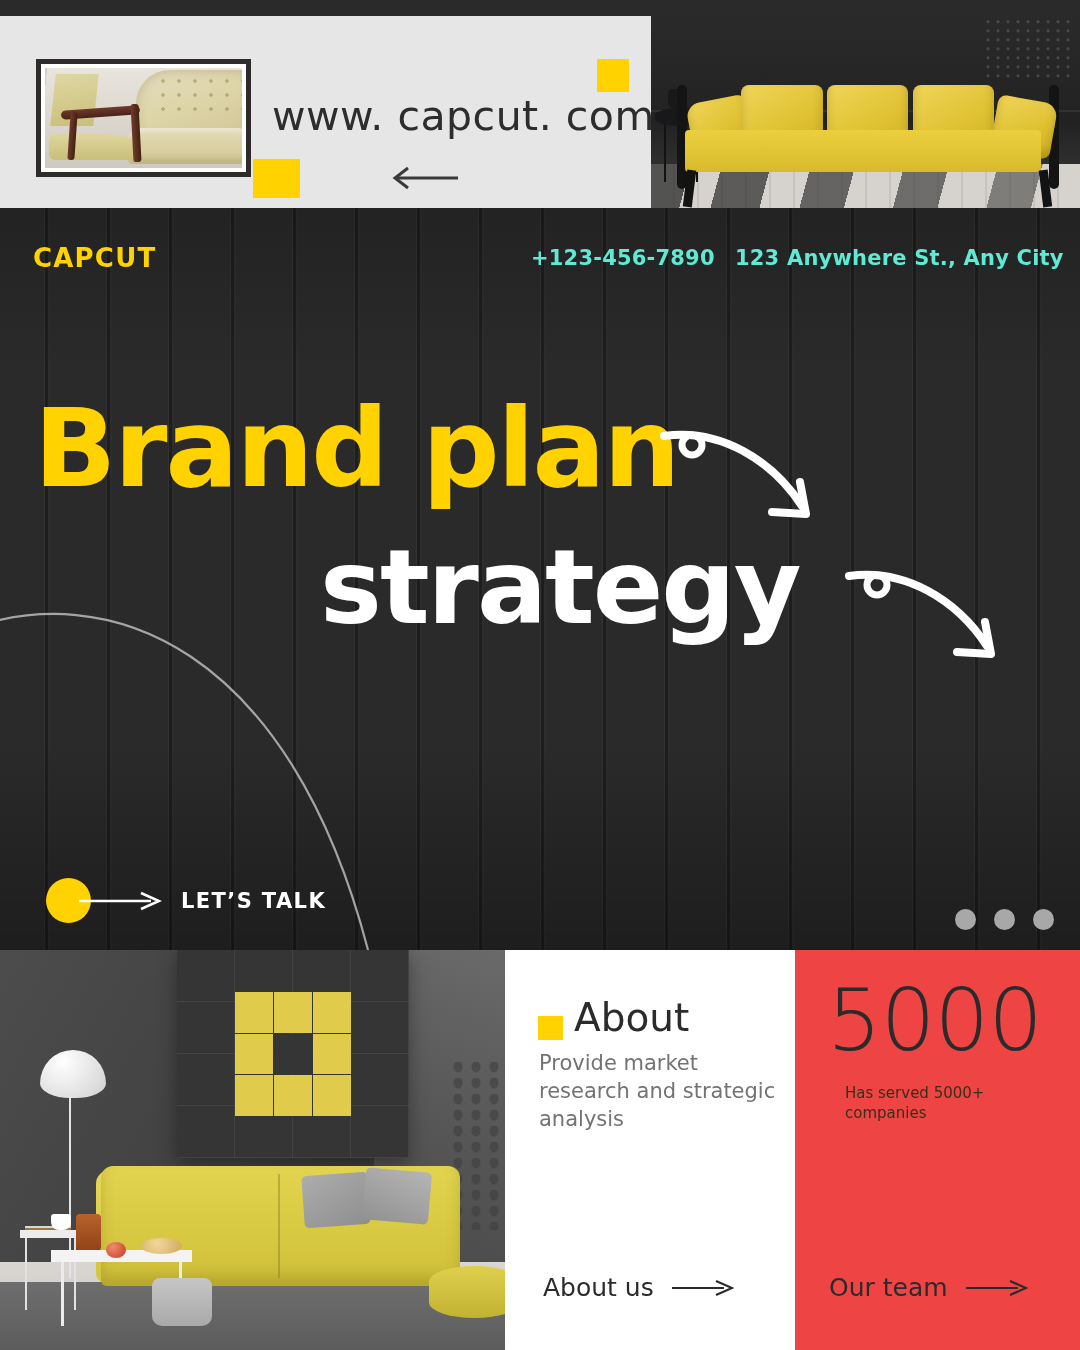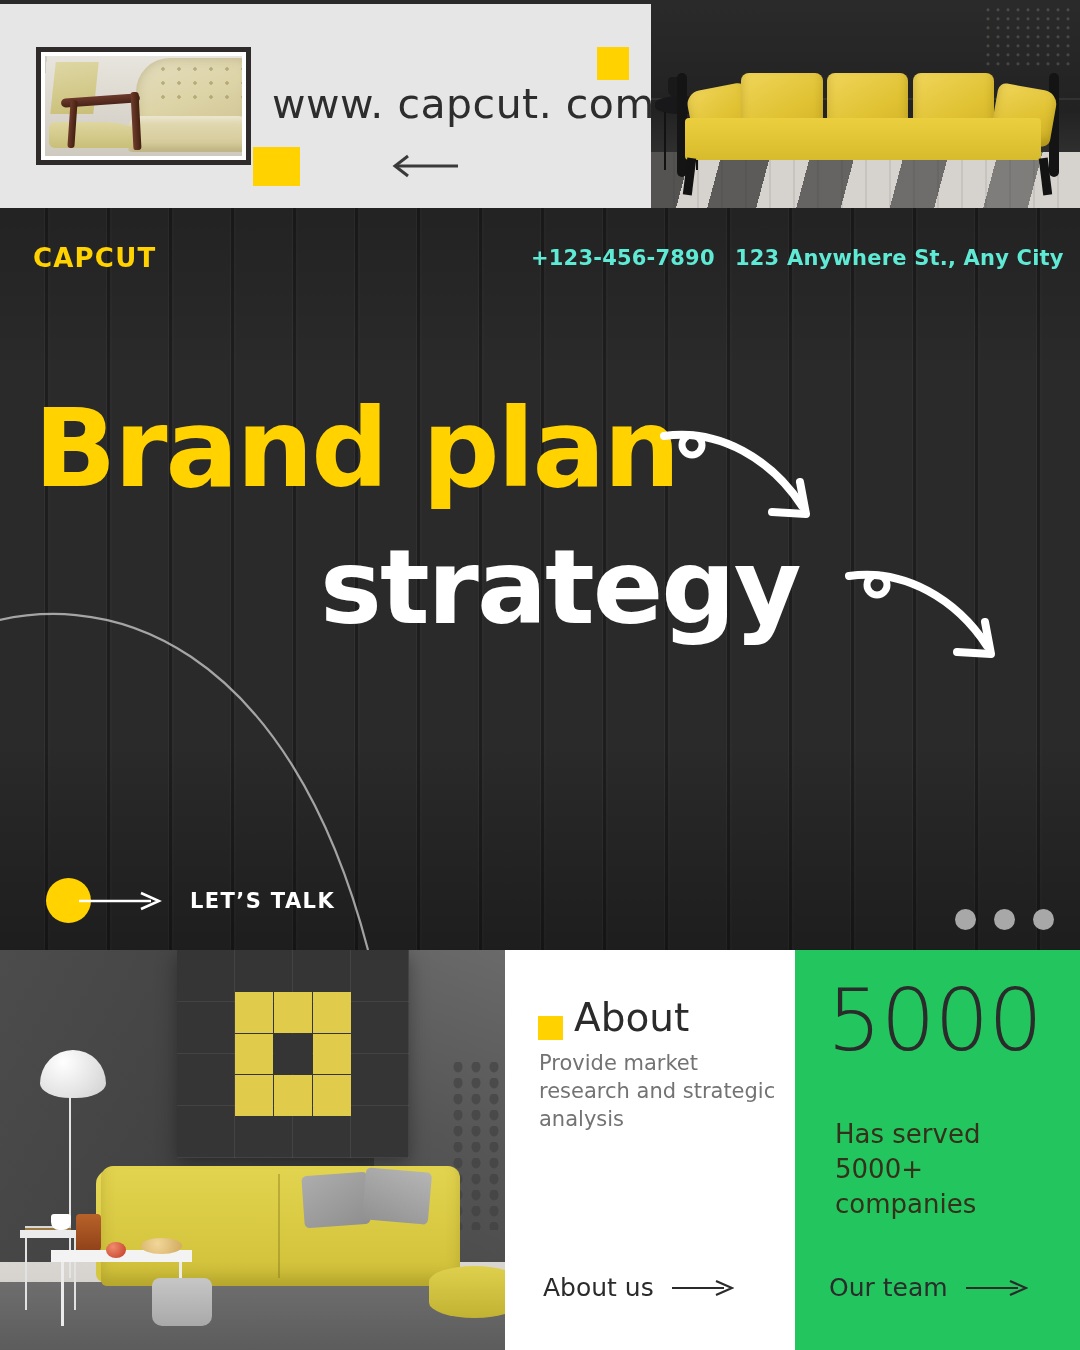--- a/index.html
+++ b/index.html
@@ -6,21 +6,21 @@
   html,body { background:#ffffff; }
   body {
     width:1080px; height:1350px;
     font-family:"Liberation Sans", sans-serif;
     overflow:hidden;
     position:relative;
   }
   .poster { position:relative; width:1080px; height:1350px; overflow:hidden; background:#2a2a2a; }
 
   
-  .topband { position:absolute; left:0; top:4px; width:1080px; height:208px; }
+  .topband { position:absolute; left:0; top:16px; width:1080px; height:208px; }
   .topband-bg { position:absolute; left:0; top:0; width:651px; height:208px; background:#e6e6e6; }
 
   
   .framed { position:absolute; left:36px; top:43px; width:215px; height:118px; background:#2e2b2a; padding:5px; }
   .framed-inner { width:100%; height:100%; background:#ffffff; padding:4px; }
   .photo-chair { position:relative; width:100%; height:100%; overflow:hidden; background:#cfc8b6; }
   .photo-chair .wall {
     position:absolute; inset:0;
     background:
       linear-gradient(95deg, rgba(0,0,0,.10) 0 2px, transparent 2px 26px),
@@ -130,21 +130,21 @@
 
   .arc-deco { position:absolute; left:-40px; top:580px; width:470px; height:370px; pointer-events:none; }
 
   .curvearrow { position:absolute; pointer-events:none; }
   .ca1 { left:660px; top:420px; width:180px; height:110px; }
   .ca2 { left:845px; top:560px; width:180px; height:110px; }
 
   .lets-talk { position:absolute; left:46px; top:878px; display:flex; align-items:center; }
   .lt-dot { width:45px; height:45px; border-radius:50%; background:#FFD200; }
   .lt-arrow { width:83px; height:20px; margin-left:-12px; }
-  .lt-label { margin-left:28px; color:#ffffff; font-size:21px; font-weight:700;
+  .lt-label { margin-left:19px; color:#ffffff; font-size:21px; font-weight:700;
     letter-spacing:1.4px; font-family:"DejaVu Sans", sans-serif; }
 
   .dots { position:absolute; left:955px; top:909px; display:flex; gap:18px; }
   .dot { width:21px; height:21px; border-radius:50%; background:#a8a8a8; }
 
   
   .bottom { position:absolute; left:0; top:950px; width:1080px; height:400px; display:flex; }
 
   .photo-room { position:relative; width:505px; height:400px; overflow:hidden; background:#555; }
   .photo-room .wallL { position:absolute; left:0; top:0; width:100%; height:80%;
@@ -199,32 +199,32 @@
     background:radial-gradient(circle at 40% 35%,#f2d79a,#cfa85c); border-radius:50%; }
   .photo-room .pouf { position:absolute; left:30%; top:82%; width:12%; height:12%;
     background:linear-gradient(180deg,#c6c6c6,#a9a9a9); border-radius:8px 8px 10px 10px; }
   .photo-room .ottoman { position:absolute; left:85%; top:79%; width:18%; height:13%;
     background:linear-gradient(180deg,#ded04c,#c2b233); border-radius:50%/30%; }
   .photo-room .plant { position:absolute; right:1%; top:28%; width:10%; height:42%;
     background:radial-gradient(ellipse at 50% 30%, rgba(60,60,60,.55) 0 4px, transparent 5px);
     background-size:18px 16px; }
 
   .panel-white { position:relative; width:290px; height:400px; background:#ffffff; }
-  .panel-yellow { position:relative; width:285px; height:400px; background:#22c55e; }
+  .panel-yellow { position:relative; width:285px; height:400px; background:#ef4444; }
 
   .pw-sq { position:absolute; left:33px; top:66px; width:25px; height:24px; background:#FFD200; }
   .pw-title { position:absolute; left:69px; top:45px; font-size:39px; color:#2b2b2b;
     font-weight:400; font-family:"DejaVu Sans", sans-serif; }
   .pw-body { position:absolute; left:34px; top:100px; width:248px; font-size:21px;
     line-height:1.33; color:#737373; font-family:"DejaVu Sans", sans-serif; }
 
   .py-num { position:absolute; left:32px; top:27px; font-size:86px; color:#2b2b2b;
     font-weight:300; letter-spacing:-1px; font-family:"DejaVu Sans", sans-serif; line-height:1; }
-  .py-body { position:absolute; left:40px; top:133px; width:220px; font-size:26px;
-    line-height:1.35; color:#35301a; font-family:"DejaVu Sans", sans-serif;margin-top:34px; }
+  .py-body { position:absolute; left:50px; top:133px; width:220px; font-size:15px;
+    line-height:1.35; color:#35301a; font-family:"DejaVu Sans", sans-serif; }
 
   .cta { position:absolute; bottom:48px; display:flex; align-items:center; gap:18px; }
   .cta-white { left:38px; }
   .cta-yellow { left:34px;text-align:right; }
   .cta-label { font-size:25px; color:#2b2b2b; font-family:"DejaVu Sans", sans-serif; font-weight:400; }
   .cta-arrow { width:62px; height:16px; }
 </style>
 </head>
 <body>
 

